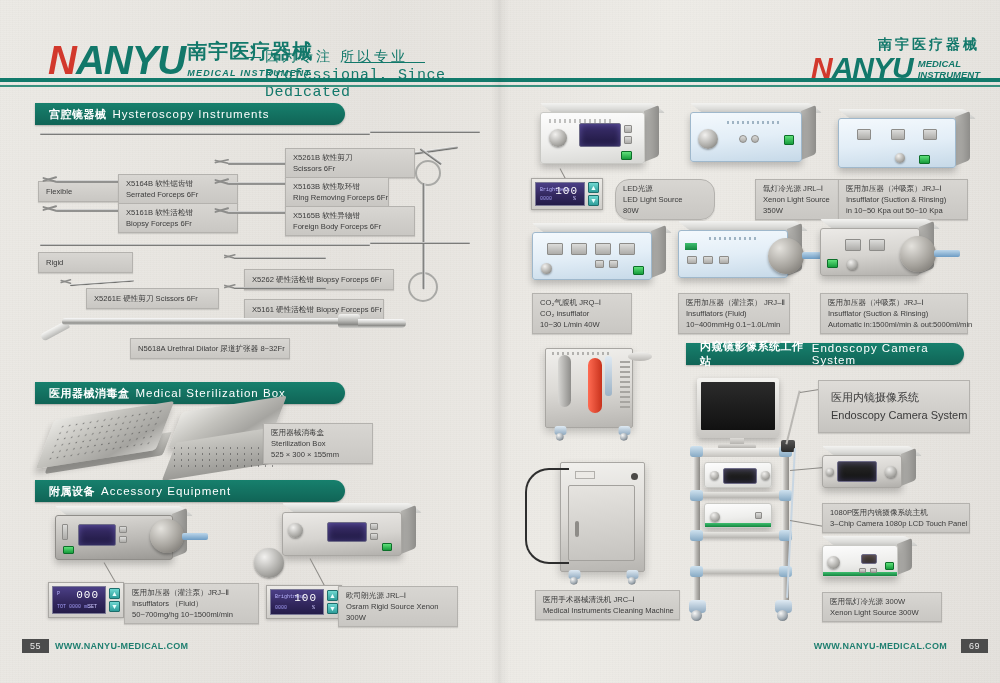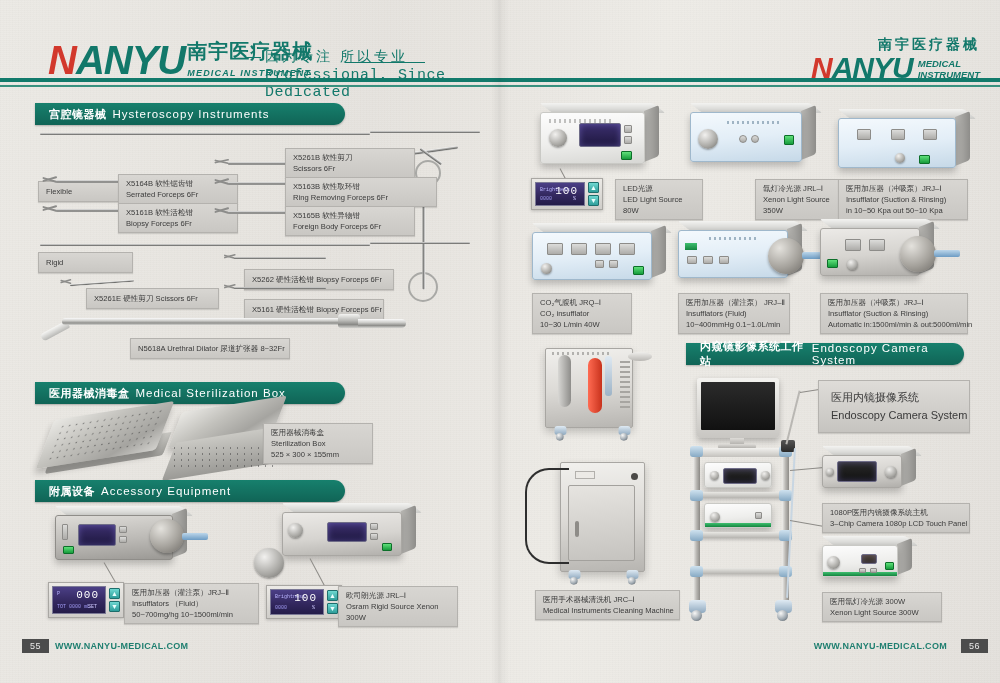--- a/index.html
+++ b/index.html
@@ -282,21 +282,21 @@
 
   <div class="jaw" style="left:214px; top:157px; transform:scaleY(0.8);"></div>
   <div class="shaft" style="left:228px; top:162px; width:66px;"></div>
   <div class="cap" style="left:285px; top:148px; width:130px;">
     <div><span>X5261B</span> <span>软性剪刀</span></div>
     <div><span>Scissors 6Fr</span></div>
   </div>
 
   <div class="jaw" style="left:214px; top:177px;"></div>
   <div class="shaft" style="left:228px; top:182px; width:66px;"></div>
-  <div class="cap" style="left:285px; top:177px; width:152px;">
+  <div class="cap" style="left:285px; top:177px; width:104px;">
     <div><span>X5163B</span> <span>软性取环钳</span></div>
     <div><span>Ring Removing Forceps 6Fr</span></div>
   </div>
 
   <div class="jaw" style="left:214px; top:206px;"></div>
   <div class="shaft" style="left:228px; top:211px; width:66px;"></div>
   <div class="cap" style="left:285px; top:206px; width:130px;">
     <div><span>X5165B</span> <span>软性异物钳</span></div>
     <div><span>Foreign Body Forceps 6Fr</span></div>
   </div>
@@ -445,21 +445,21 @@
       <div class="t1">Brightness</div>
       <div class="big">100</div>
       <div class="t2">0000</div>
       <div class="t3">%</div>
     </div>
     <div class="keys">
       <div class="k">▲</div>
       <div class="k">▼</div>
     </div>
   </div>
-  <div class="cap" style="left:615px; top:179px; width:88px;">
+  <div class="cap" style="left:615px; top:179px; width:100px;border-radius:14px;">
     <div><span>LED光源</span></div>
     <div><span>LED Light Source</span></div>
     <div><span>80W</span></div>
   </div>
 
   <div class="dev panel-blue" style="left:690px; top:112px; width:112px; height:50px;">
     <div class="top"></div>
     <div class="side"></div>
     <div class="face">
       <div class="knob" style="left:7px; top:16px; width:20px; height:20px;"></div>
@@ -660,16 +660,16 @@
   </div>
   <div class="cap" style="left:822px; top:592px; width:120px;">
     <div><span>医用氙灯冷光源 300W</span></div>
     <div><span>Xenon Light Source 300W</span></div>
   </div>
 
   <div class="pg-badge" style="left:22px; top:639px;">55</div>
   <div class="pg-url" style="left:55px; top:641px;">WWW.NANYU-MEDICAL.COM</div>
 
   <div class="pg-url" style="right:53px; top:641px;">WWW.NANYU-MEDICAL.COM</div>
-  <div class="pg-badge" style="right:12px; top:639px;">56</div>
+  <div class="pg-badge" style="right:12px; top:639px;">69</div>
 
   <div id="gutter"></div>
 </div>
 
 </body></html>

